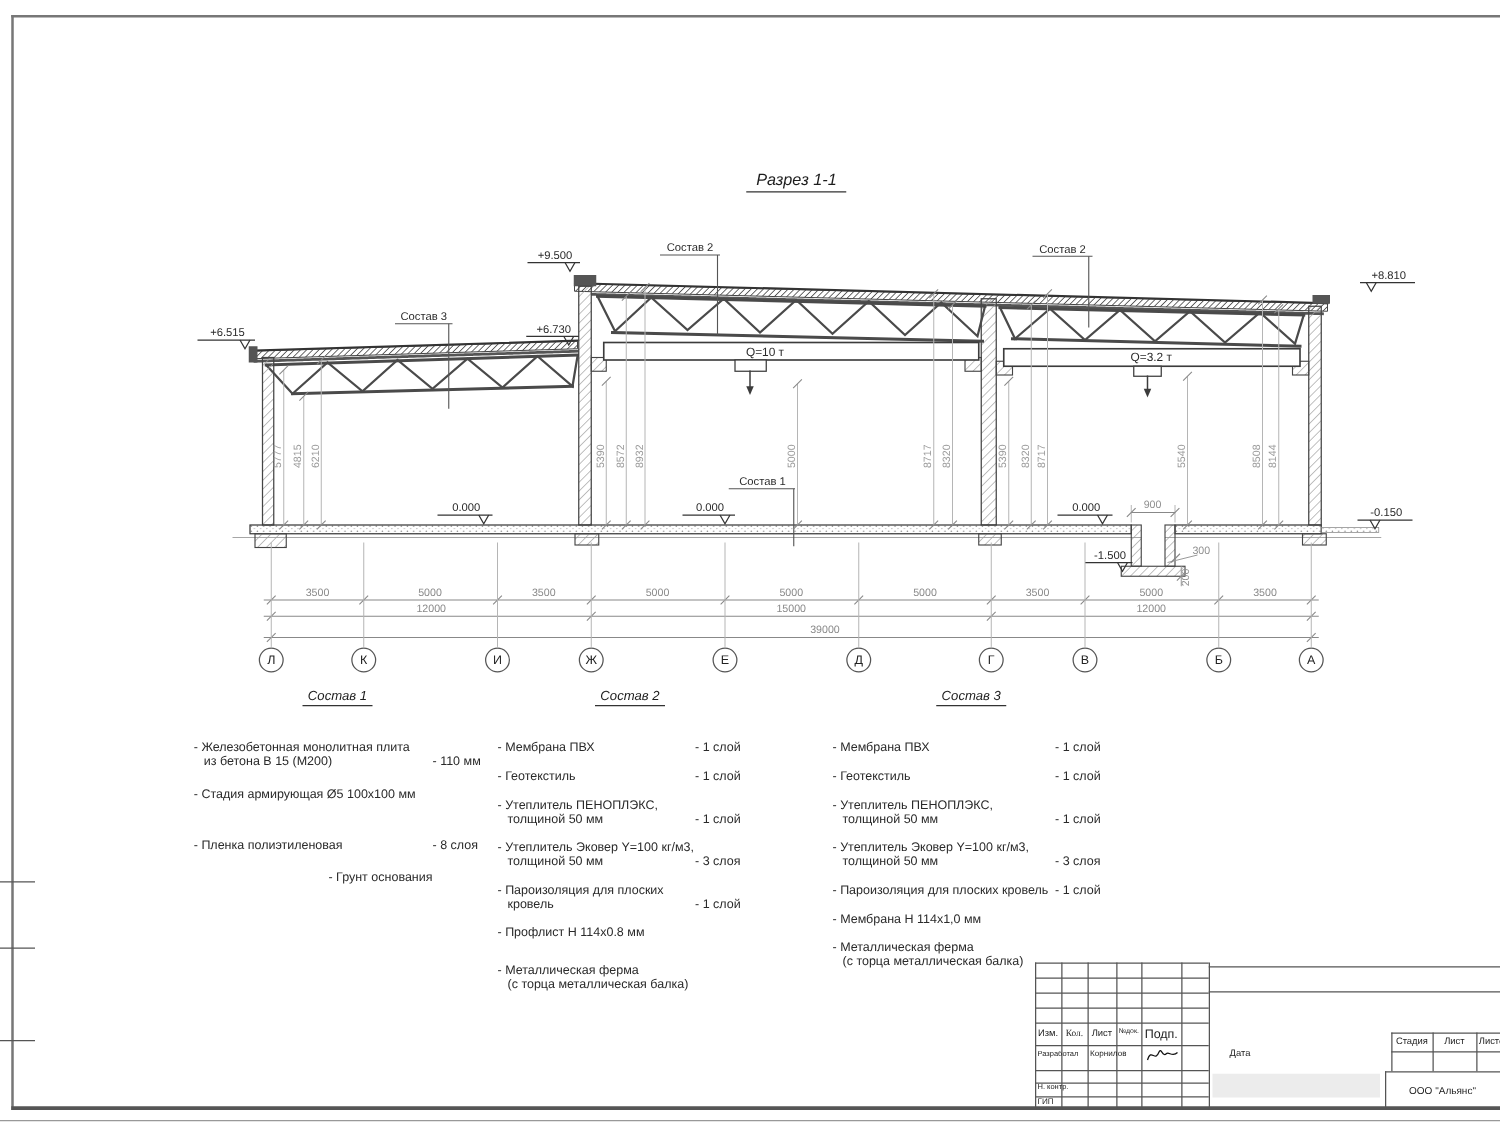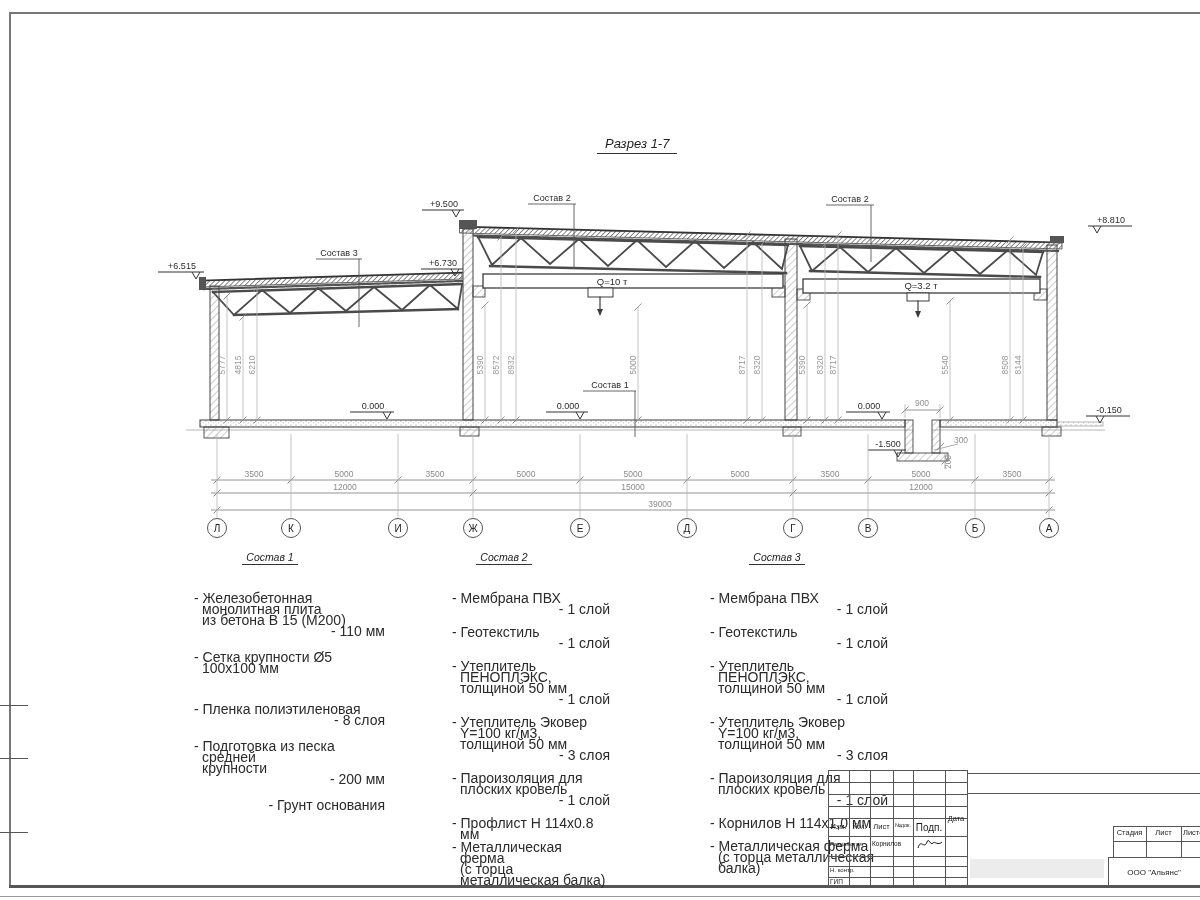--- a/index.html
+++ b/index.html
@@ -8,21 +8,21 @@
   svg text{font-family:"Liberation Sans",sans-serif;}
   .frame{position:absolute;background:#777;}
   .tick{position:absolute;background:#555;height:1px;width:28px;left:0;}
   #main-title{position:absolute;left:597px;top:136px;font-size:13px;font-style:italic;
               color:#1d1d1d;border-bottom:1.2px solid #333;padding:0 8px 2px 8px;}
   
   .sostav{position:absolute;top:551px;}
   .sostav .st-title{font-size:10.5px;font-style:italic;text-align:center;color:#1d1d1d;}
   .sostav .st-title span{border-bottom:1px solid #333;padding:0 4px 1px 4px;}
   .sostav .list{margin-top:30px;}
-  .srow{display:flex;align-items:flex-end;font-size:14px;line-height:11px;color:#2a2a2a;flex-direction:column;}
+  .srow{display:flex;align-items:flex-end;font-size:10px;line-height:11px;color:#2a2a2a;}
   .it-text{white-space:pre-line;padding-left:8px;text-indent:-8px;}
   .it-val{white-space:nowrap;}
   
   #tb{position:absolute;left:828px;top:770px;width:372px;height:118px;font-size:7.5px;color:#1d1d1d;}
   .hl,.vl{position:absolute;background:#555;}
   .hl{height:1px;} .vl{width:1px;}
   .tbt{position:absolute;white-space:nowrap;overflow:hidden;}
   .ctr{text-align:center;}
   #smudge{position:absolute;left:142px;top:89px;width:134px;height:19px;background:#dcdcdc;opacity:.55;}
 </style>
@@ -32,21 +32,21 @@
 <div id="sheet">
 
   <div class="frame" style="left:9px;top:12px;width:1191px;height:2px;"></div>
   <div class="frame" style="left:9px;top:12px;width:2px;height:876px;"></div>
   <div class="frame" style="left:9px;top:885px;width:1191px;height:3px;background:#555;"></div>
   <div class="frame" style="left:0;top:896px;width:1200px;height:1px;background:#999;"></div>
   <div class="tick" style="top:705px;"></div>
   <div class="tick" style="top:758px;"></div>
   <div class="tick" style="top:832px;"></div>
 
-  <div id="main-title">Разрез 1-7</div>
+  <div id="main-title">Разрез 1-1</div>
 
   <svg id="dwg" width="1200" height="900" style="position:absolute;left:0;top:0;" xmlns="http://www.w3.org/2000/svg">
     <defs>
       <pattern id="ph" patternUnits="userSpaceOnUse" width="5" height="5" patternTransform="rotate(45)">
         <line x1="0" y1="0" x2="0" y2="5" stroke="#9a9a9a" stroke-width="1"></line>
       </pattern>
       <pattern id="phd" patternUnits="userSpaceOnUse" width="3.5" height="3.5" patternTransform="rotate(45)">
         <line x1="0" y1="0" x2="0" y2="3.5" stroke="#555" stroke-width="1.4"></line>
       </pattern>
       <pattern id="pdot" patternUnits="userSpaceOnUse" width="5" height="4">
@@ -304,31 +304,26 @@
   <div id="sostav-root">
       <div class="sostav" style="left: 155px; width: 230px;">
         <div class="st-title"><span>Состав 1</span></div>
         <div class="list">
           <div class="srow" style="margin-bottom: 15px;">
             <div class="it-text" style="width: 183px;">- Железобетонная монолитная плита
 из бетона В 15 (М200)</div>
             <div class="it-val">- 110 мм</div>
           </div>
           <div class="srow" style="margin-bottom: 15px;">
-            <div class="it-text" style="width: 183px;">- Сетка крупности Ø5 100x100 мм</div>
+            <div class="it-text" style="width: 183px;">- Стадия армирующая Ø5 100x100 мм</div>
             <div class="it-val"></div>
           </div>
           <div class="srow" style="margin-bottom: 15px;">
             <div class="it-text" style="width: 183px; margin-top: 15px;">- Пленка полиэтиленовая</div>
             <div class="it-val">- 8 слоя</div>
-          </div>
-          <div class="srow" style="margin-bottom: 15px;">
-            <div class="it-text" style="width: 183px;">- Подготовка из песка средней
-крупности</div>
-            <div class="it-val">- 200 мм</div>
           </div>
           <div class="srow" style="margin-bottom: 15px;">
             <div class="it-text" style="width: 183px; text-align: right;">- Грунт основания</div>
             <div class="it-val"></div>
           </div>
         </div>
       </div>
       <div class="sostav" style="left: 398px; width: 212px;">
         <div class="st-title"><span>Состав 2</span></div>
         <div class="list">
@@ -347,21 +342,21 @@
           </div>
           <div class="srow" style="margin-bottom: 12px;">
             <div class="it-text" style="width: 150px;">- Утеплитель Эковер Y=100 кг/м3,
 толщиной 50 мм</div>
             <div class="it-val">- 3 слоя</div>
           </div>
           <div class="srow" style="margin-bottom: 12px;">
             <div class="it-text" style="width: 150px;">- Пароизоляция для плоских кровель</div>
             <div class="it-val">- 1 слой</div>
           </div>
-          <div class="srow" style="margin-bottom: 2px; justify-content: center;">
+          <div class="srow" style="margin-bottom: 19px;">
             <div class="it-text" style="width: 150px;">- Профлист Н 114x0.8 мм</div>
             <div class="it-val"></div>
           </div>
           <div class="srow" style="margin-bottom: 12px;">
             <div class="it-text" style="width: 150px;">- Металлическая ферма
 (с торца металлическая балка)</div>
             <div class="it-val"></div>
           </div>
         </div>
       </div>
@@ -384,21 +379,21 @@
           <div class="srow" style="margin-bottom: 12px;">
             <div class="it-text" style="width: 170px;">- Утеплитель Эковер Y=100 кг/м3,
 толщиной 50 мм</div>
             <div class="it-val">- 3 слоя</div>
           </div>
           <div class="srow" style="margin-bottom: 12px;">
             <div class="it-text" style="width: 170px;">- Пароизоляция для плоских кровель</div>
             <div class="it-val">- 1 слой</div>
           </div>
           <div class="srow" style="margin-bottom: 12px;">
-            <div class="it-text" style="width: 170px;">- Корнилов Н 114x1,0 мм</div>
+            <div class="it-text" style="width: 170px;">- Мембрана Н 114x1,0 мм</div>
             <div class="it-val"></div>
           </div>
           <div class="srow" style="margin-bottom: 12px;">
             <div class="it-text" style="width: 170px;">- Металлическая ферма
 (с торца металлическая балка)</div>
             <div class="it-val"></div>
           </div>
         </div>
       </div>
     </div>
@@ -431,21 +426,21 @@
         <div class="vl" style="left: 318px; top: 56px; height: 31px;"></div>
         <div class="vl" style="left: 353px; top: 56px; height: 31px;"></div>
         <div class="vl" style="left: 280px; top: 87px; height: 31px;"></div>
       </div>
     <div id="tb-cols">
         <span class="tbt ctr" style="left: 0px; top: 52px; width: 21px; font-size: 7.5px;">Изм.</span>
         <span class="tbt ctr" style="left: 21px; top: 52px; width: 21px; font-size: 7.5px; font-family: Liberation Serif, serif;">Кол.</span>
         <span class="tbt ctr" style="left: 42px; top: 52px; width: 23px; font-size: 7.5px;">Лист</span>
         <span class="tbt ctr" style="left: 65px; top: 52px; width: 20px; font-size: 5.5px;">№док.</span>
         <span class="tbt ctr" style="left: 85px; top: 52px; width: 32px; font-size: 10px;">Подп.</span>
-        <span class="tbt ctr" style="left: 117px; top: 44px; width: 22px; font-size: 7.5px;">Дата</span>
+        <span class="tbt ctr" style="left: 117px; top: 68px; width: 22px; font-size: 7.5px; padding-left: 36px;">Дата</span>
       </div>
     <span class="tbt" style="left:2px;top:71px;font-size:6px;">Разработал</span>
     <span class="tbt" style="left:44px;top:70px;font-size:6.5px;">Корнилов</span>
     <svg class="sig" width="28" height="16" style="position:absolute;left:88px;top:66px;">
       <path d="M2 12 C5 2,8 14,11 6 C13 1,14 10,17 7 C19 5,22 10,26 6" stroke="#111" fill="none" stroke-width="1"></path>
     </svg>
     <span class="tbt" style="left:2px;top:97px;font-size:6px;">Н. контр.</span>
     <span class="tbt" style="left:2px;top:108px;font-size:6.5px;">ГИП</span>
     <span class="tbt ctr" style="left:285px;top:58px;width:33px;font-size:7.5px;">Стадия</span>
     <span class="tbt ctr" style="left:318px;top:58px;width:35px;font-size:7.5px;">Лист</span>

